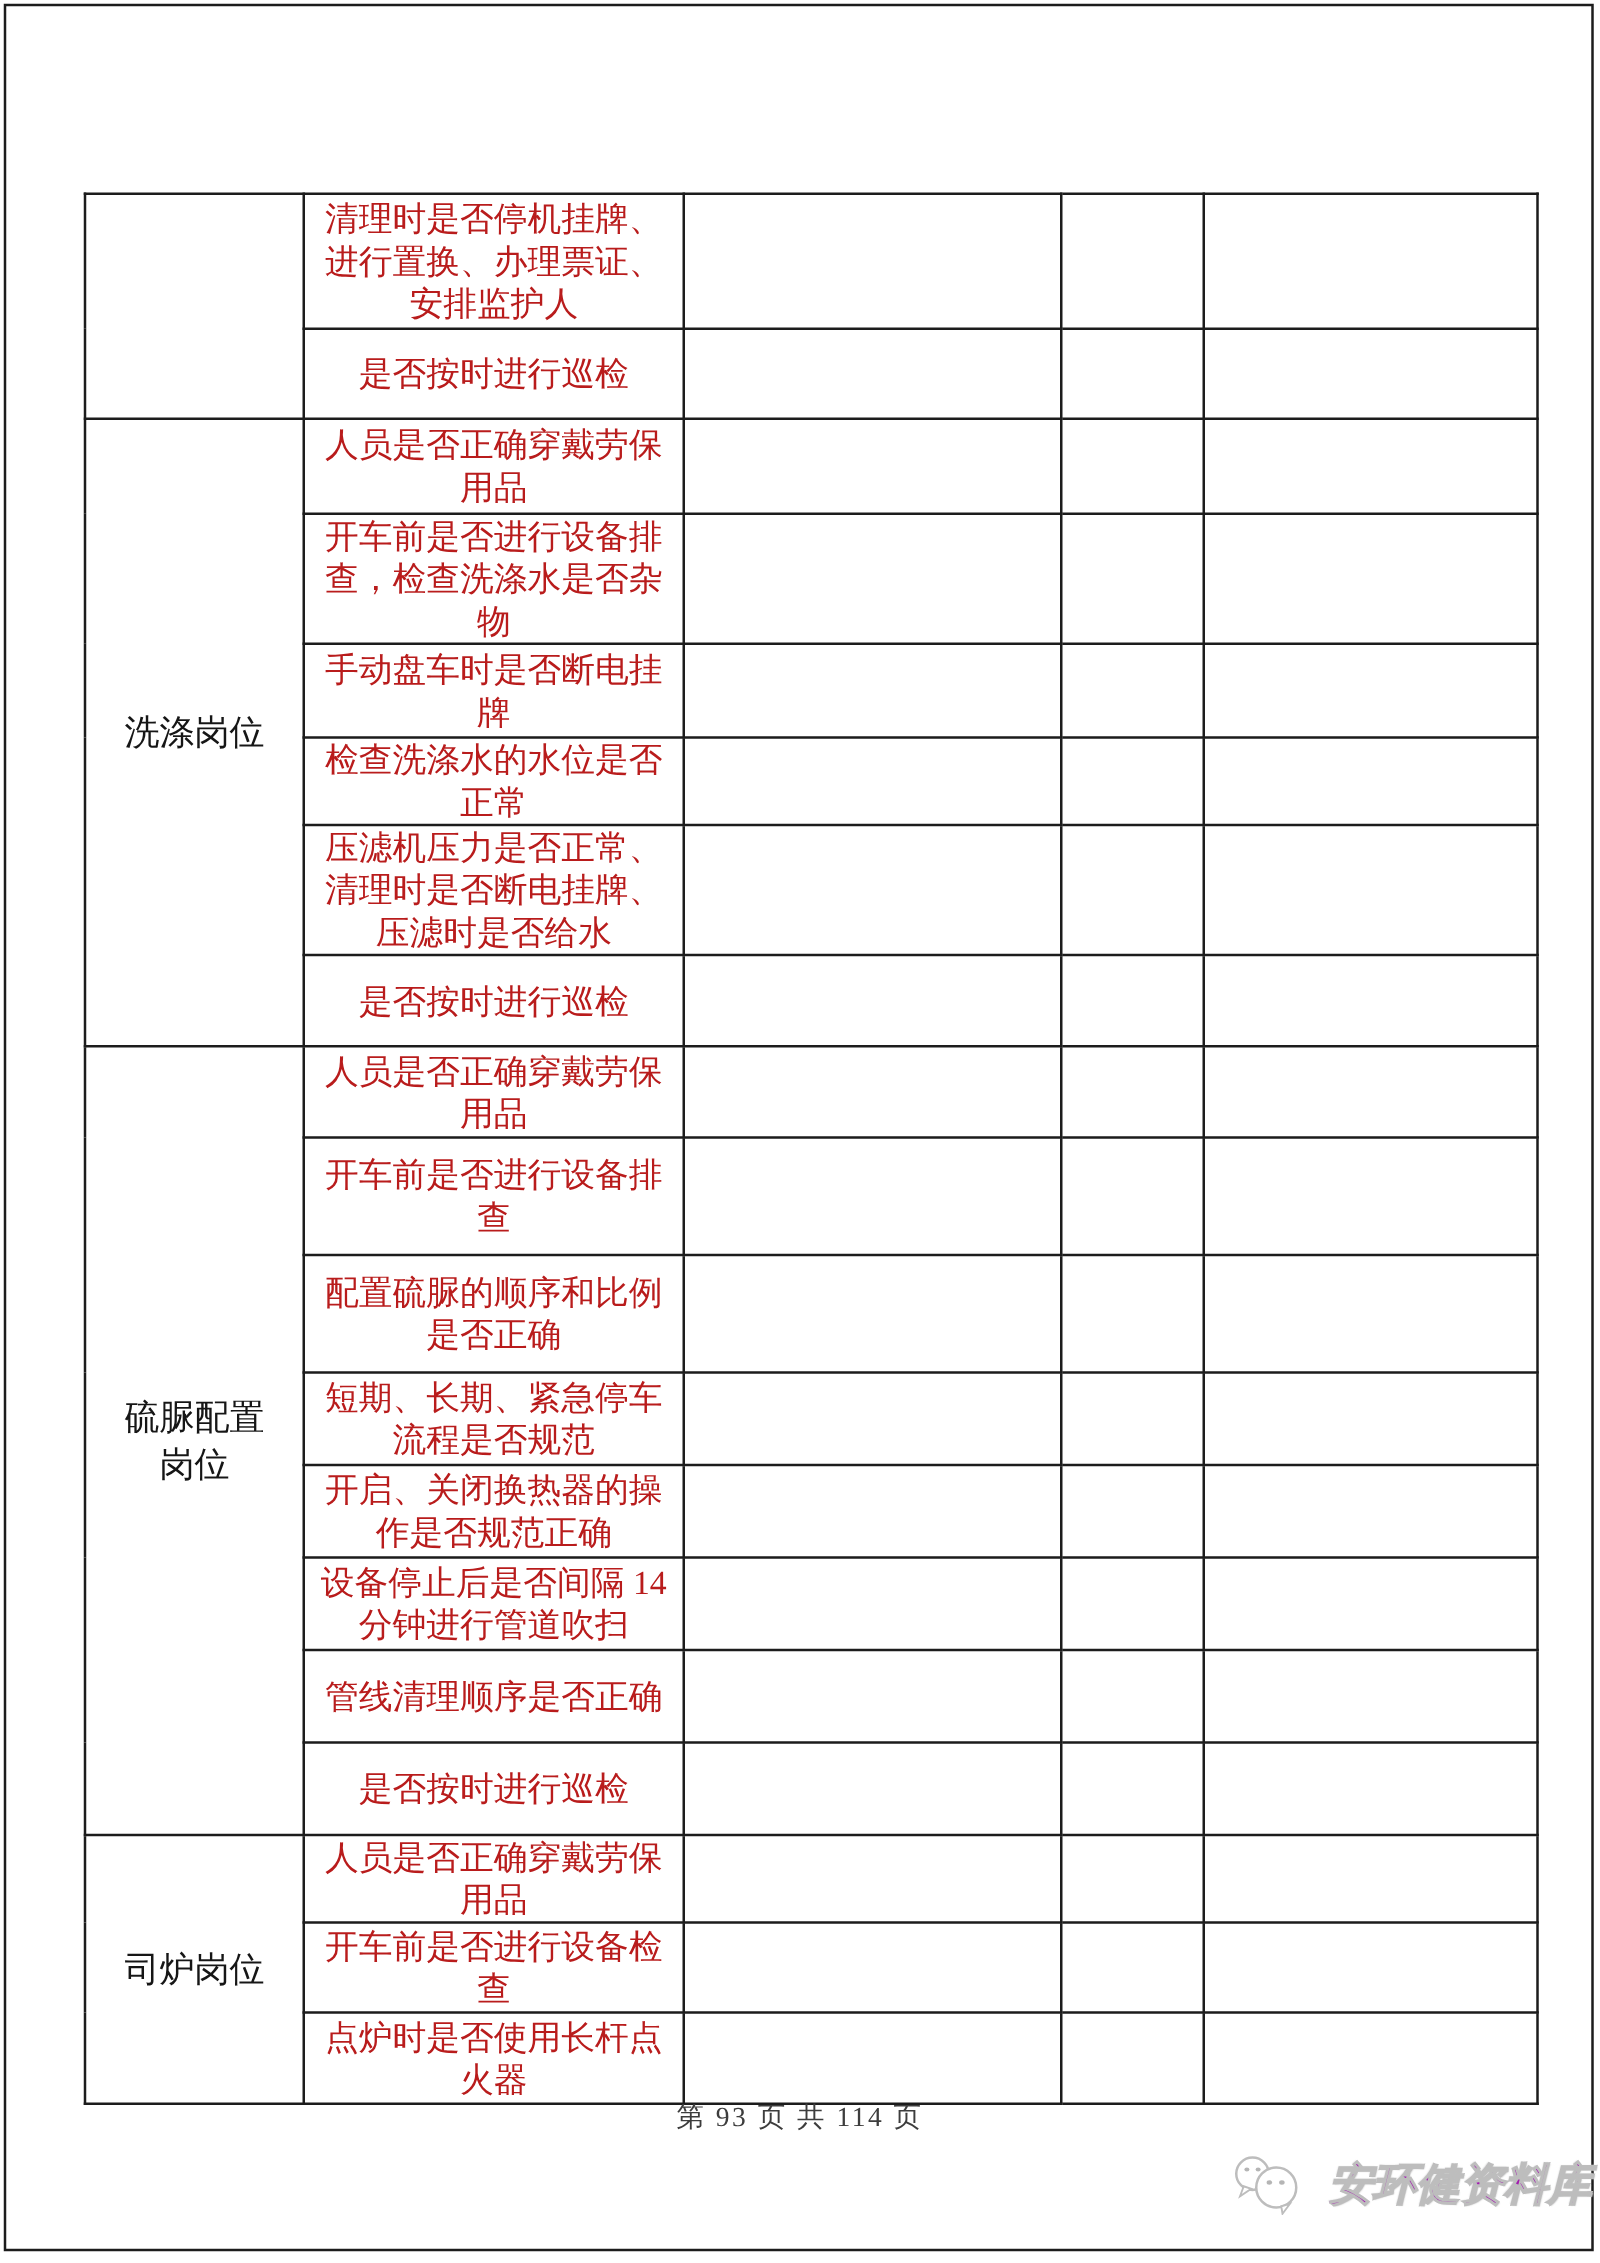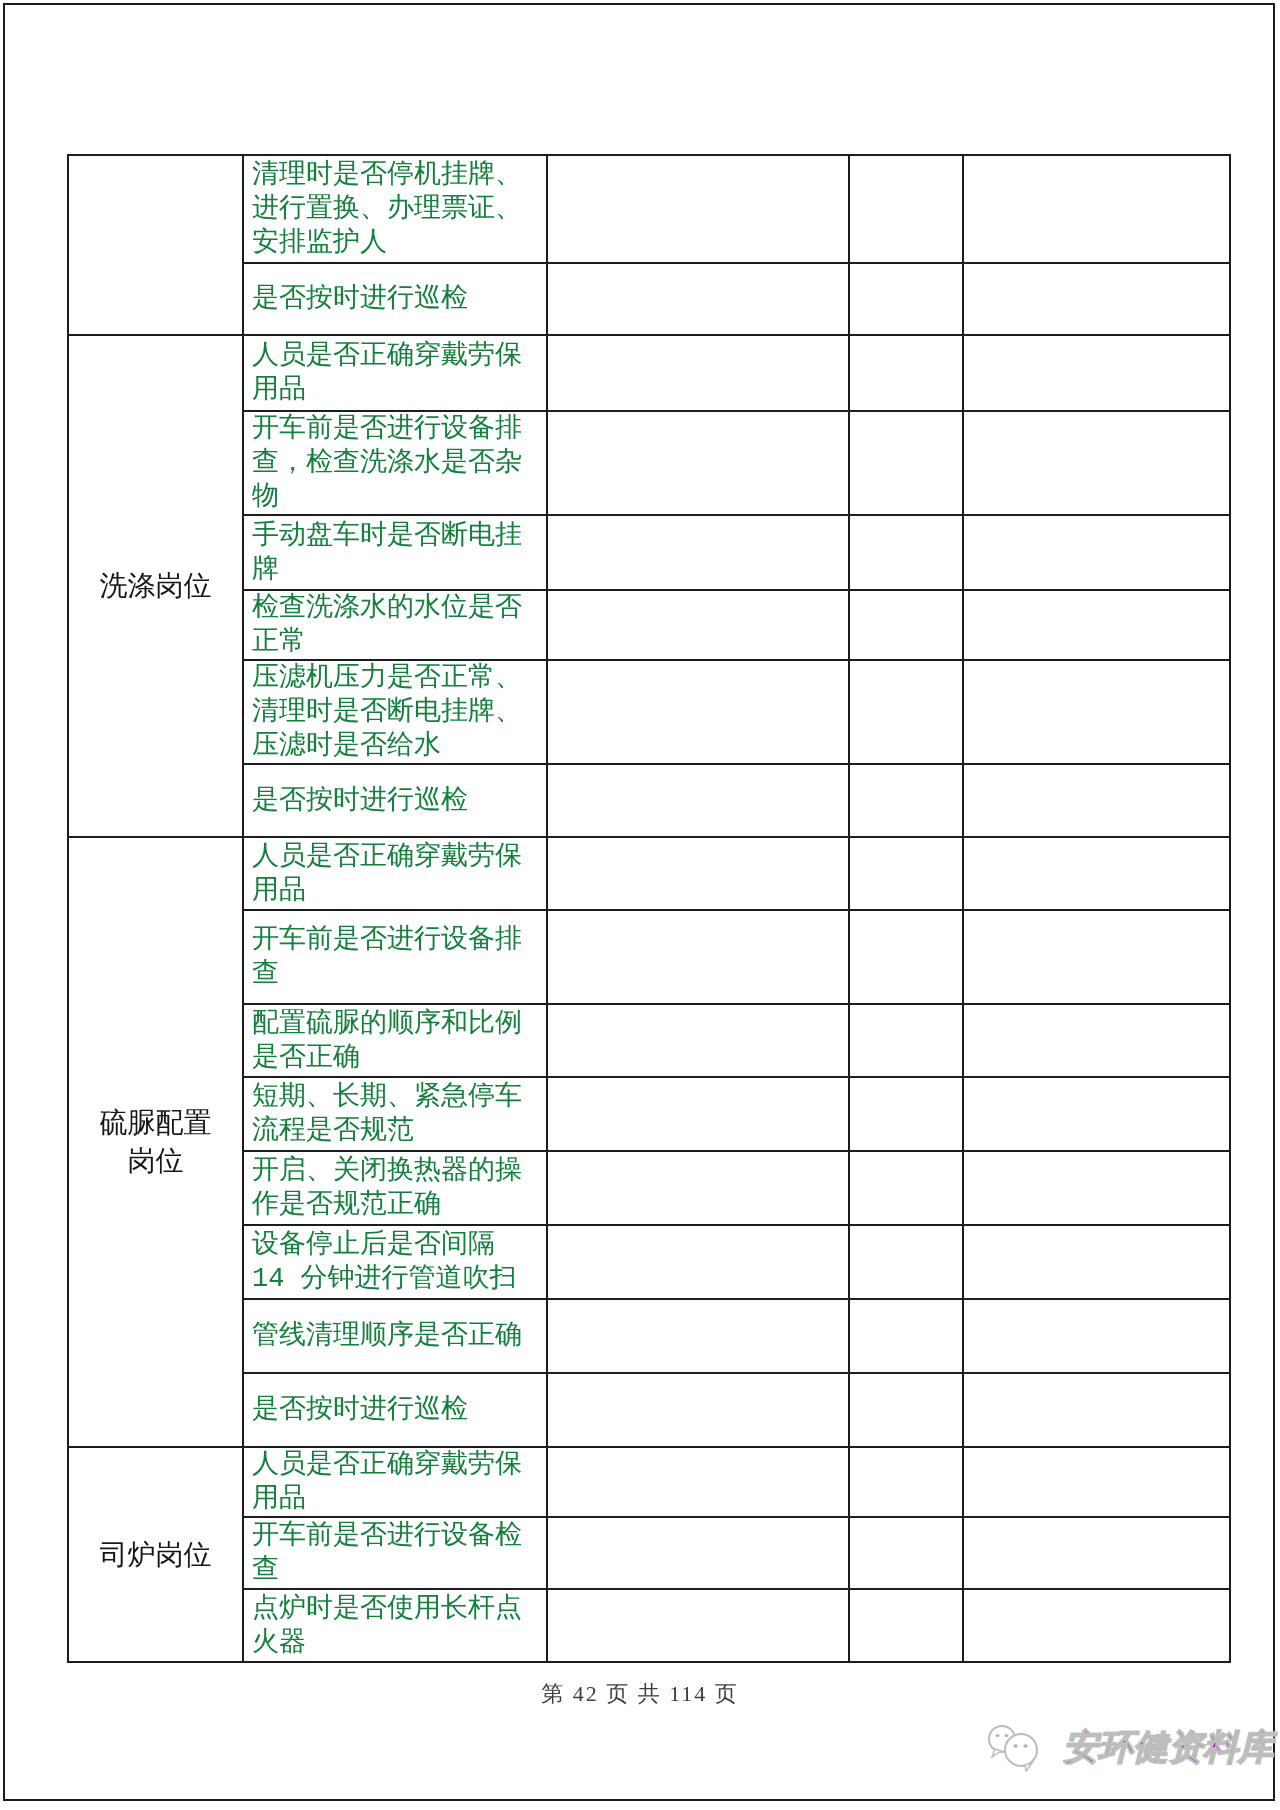--- a/index.html
+++ b/index.html
@@ -29,23 +29,22 @@
   td.pos{
     text-align:center;
     font-size:28px;
     padding:0 18px;
     color:#161616;
   }
   td.item{
     font-size:27px;
     line-height:34px;
     padding:0 8px;
-    text-align:left;
-    color:#15803d;
-    font-family:Liberation Mono, monospace;
+    text-align:center;
+    color:#b91c1c;
   }
   .footer{
     position:absolute;left:0;top:1679px;width:1280px;
     text-align:center;
     font-size:22px;
     letter-spacing:2px;
     color:#3d3d3d;
   }
   .watermark{
     position:absolute;left:985px;top:1722px;
@@ -137,21 +136,21 @@
       <td></td>
       <td></td>
       <td></td>
     </tr>
     <tr style="height:94px">
       <td class="item">开车前是否进行设备排查</td>
       <td></td>
       <td></td>
       <td></td>
     </tr>
-    <tr style="height:73px">
+    <tr style="height:94px">
       <td class="item">配置硫脲的顺序和比例是否正确</td>
       <td></td>
       <td></td>
       <td></td>
     </tr>
     <tr style="height:74px">
       <td class="item">短期、长期、紧急停车流程是否规范</td>
       <td></td>
       <td></td>
       <td></td>
@@ -196,21 +195,21 @@
     </tr>
     <tr style="height:73px">
       <td class="item">点炉时是否使用长杆点火器</td>
       <td></td>
       <td></td>
       <td></td>
     </tr>
   </tbody>
 </table>
 
-<div class="footer">第 42 页 共 114 页</div>
+<div class="footer">第 93 页 共 114 页</div>
 
 <div class="watermark">
   <span>
     <svg class="wm-icon" width="58" height="50" viewBox="0 0 58 50">
       <g fill="#ffffff" stroke="#bdbdbd" stroke-width="2">
         <circle cx="17" cy="17" r="13"></circle>
         <path d="M10 27 L7 35 L16 29 Z" stroke-width="1.5"></path>
         <circle cx="36" cy="28" r="16"></circle>
         <path d="M40 43 L41 49 L47 41 Z" stroke-width="1.5"></path>
       </g>

